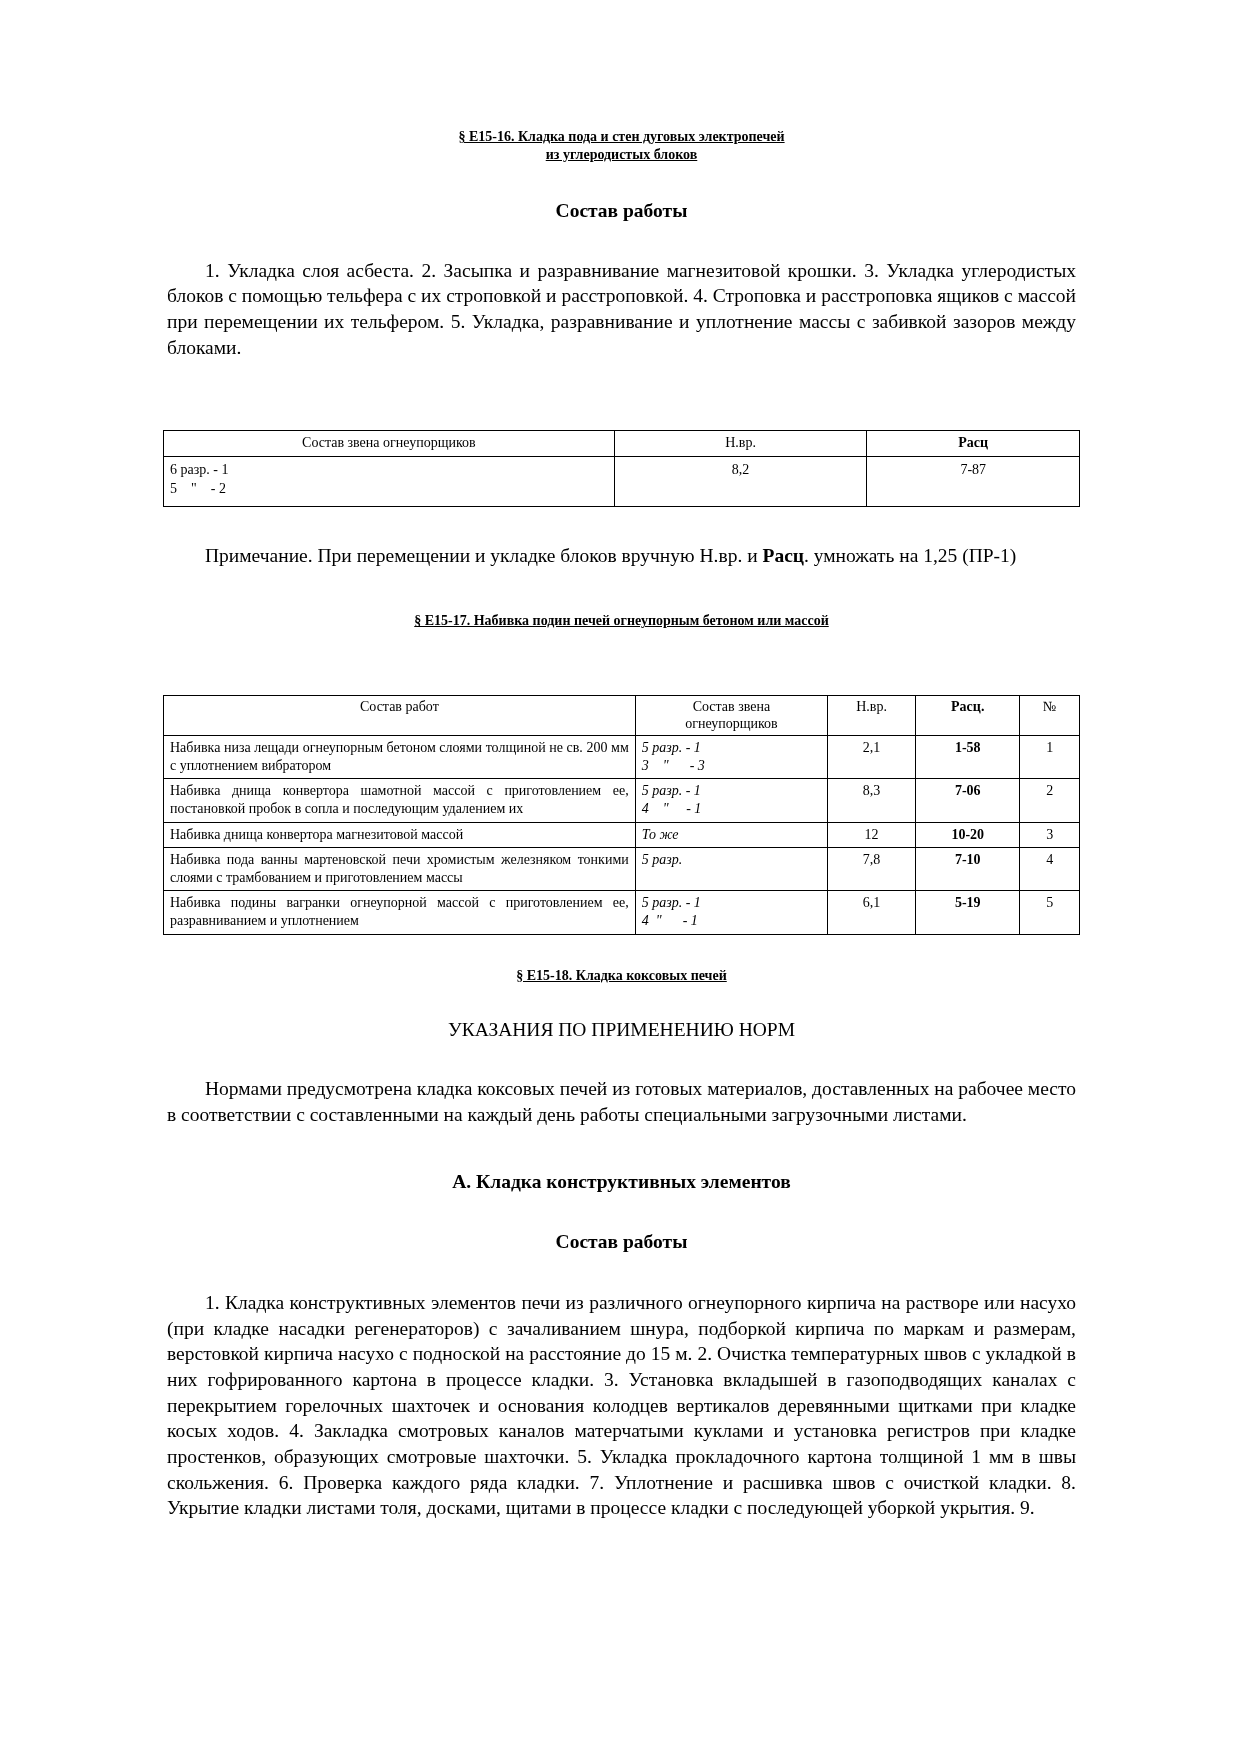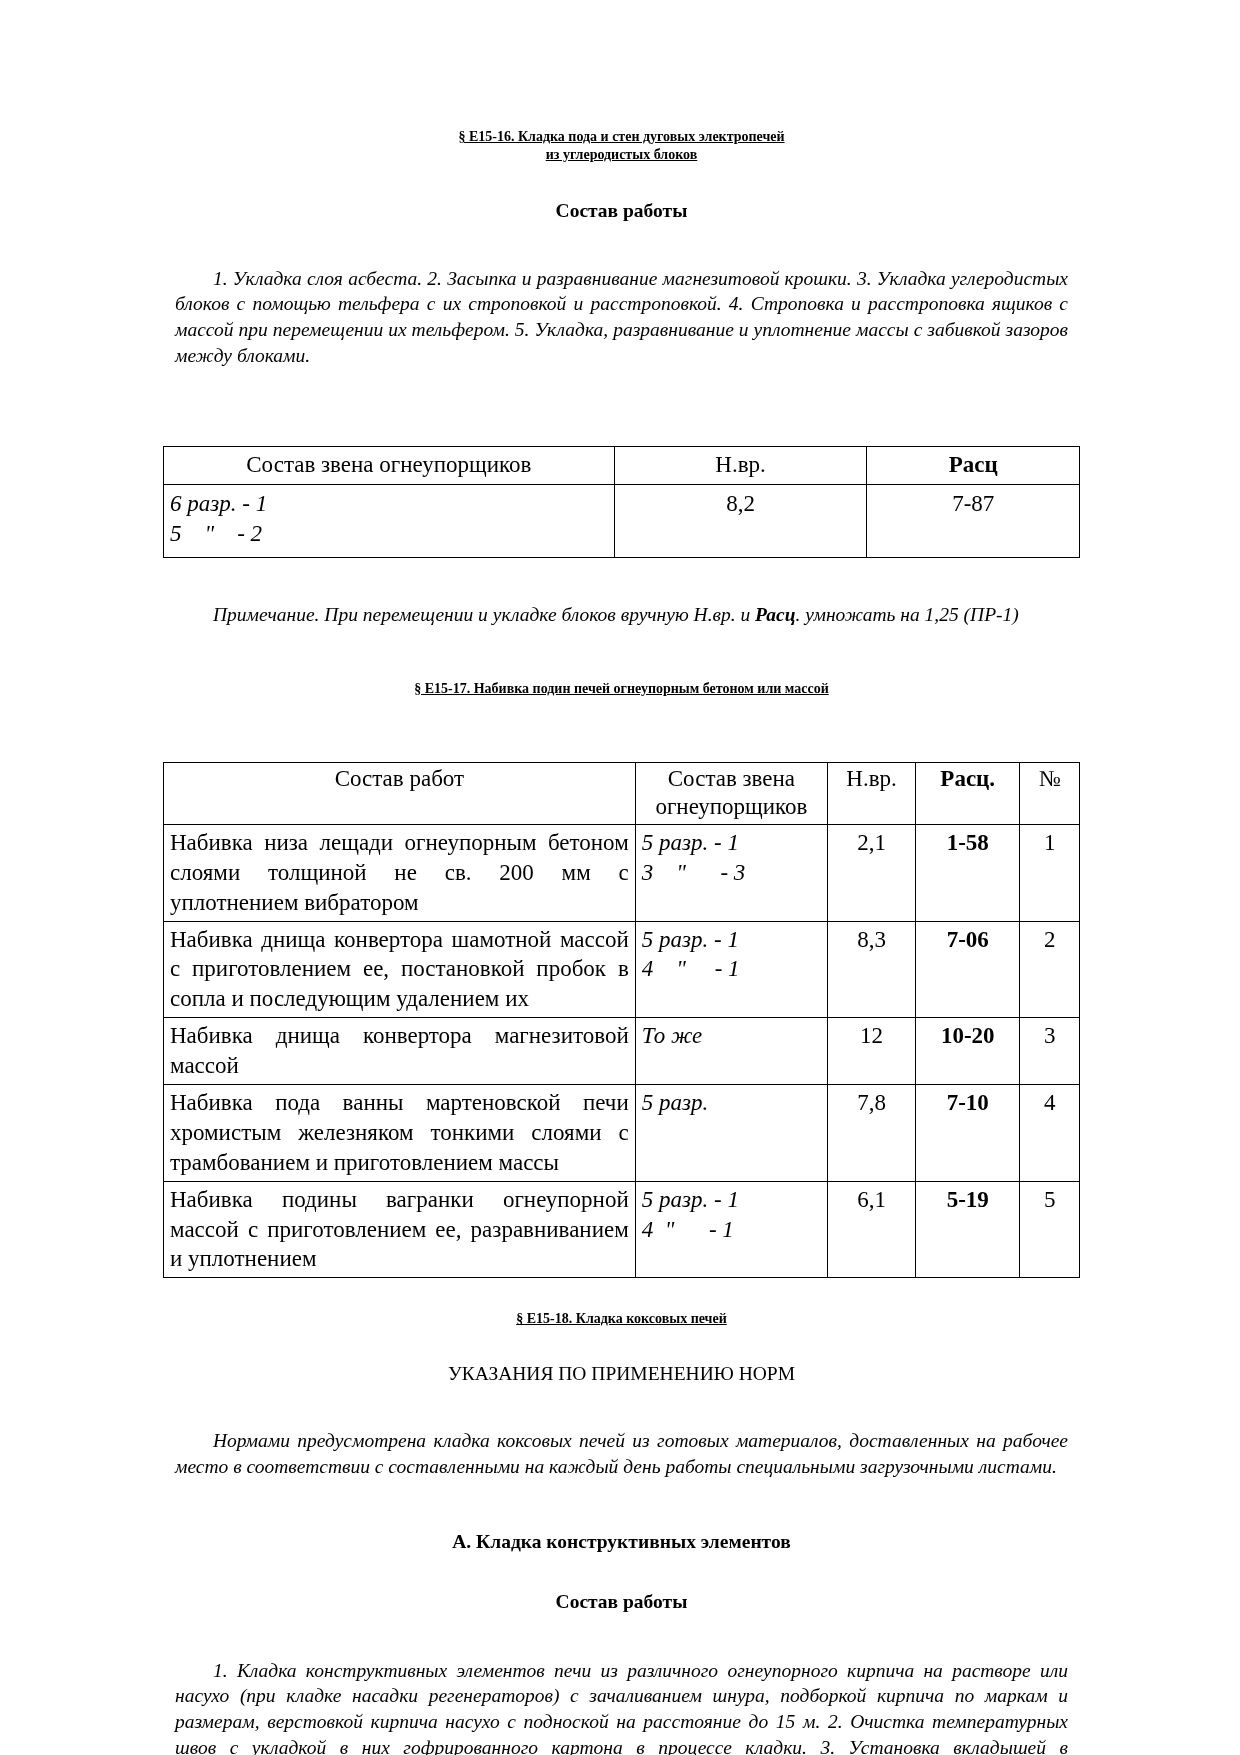--- a/index.html
+++ b/index.html
@@ -40,39 +40,38 @@
 
   .sub-title {
     font-size: 19.5px;
   }
 
   .norm-title {
     font-size: 19.5px;
   }
 
   p.body-par {
-    margin: 12px;
+    margin: 4px;
     text-align: justify;
     text-indent: 38px;
     font-size: 19.5px;
     line-height: 1.315;
-    font-style: italic;
   }
   .gap-28 { height: 28px; }
   .gap-30 { height: 30px; }
   .gap-32 { height: 32px; }
   .gap-34 { height: 34px; }
   .gap-36 { height: 36px; }
   .gap-38 { height: 38px; }
   .gap-40 { height: 40px; }
 
   table.norm-table {
     border-collapse: collapse;
     width: 100%;
-    font-size: 23px;
+    font-size: 14px;
     table-layout: fixed;
   }
   table.norm-table td,
   table.norm-table th {
     border: 1.6px solid #000000;
     padding: 2px 6px 3px 6px;
     vertical-align: top;
     font-weight: normal;
     font-family: "Liberation Serif", "DejaVu Serif", serif;
   }
@@ -82,21 +81,20 @@
   .t1 col.c2 { width: 27.6%; }
   .t1 col.c3 { width: 23.2%; }
 
   .t1 .hd {
     text-align: center;
     padding-top: 3px;
     padding-bottom: 4px;
   }
   .t1 .hd.bold { font-weight: bold; }
   .t1 .crew {
-    font-style: italic;
     line-height: 1.30;
     white-space: pre;
     padding-top: 4px;
     padding-bottom: 8px;
   }
   .t1 .num {
     text-align: center;
     padding-top: 4px;
   }
   .t1 .rate {

